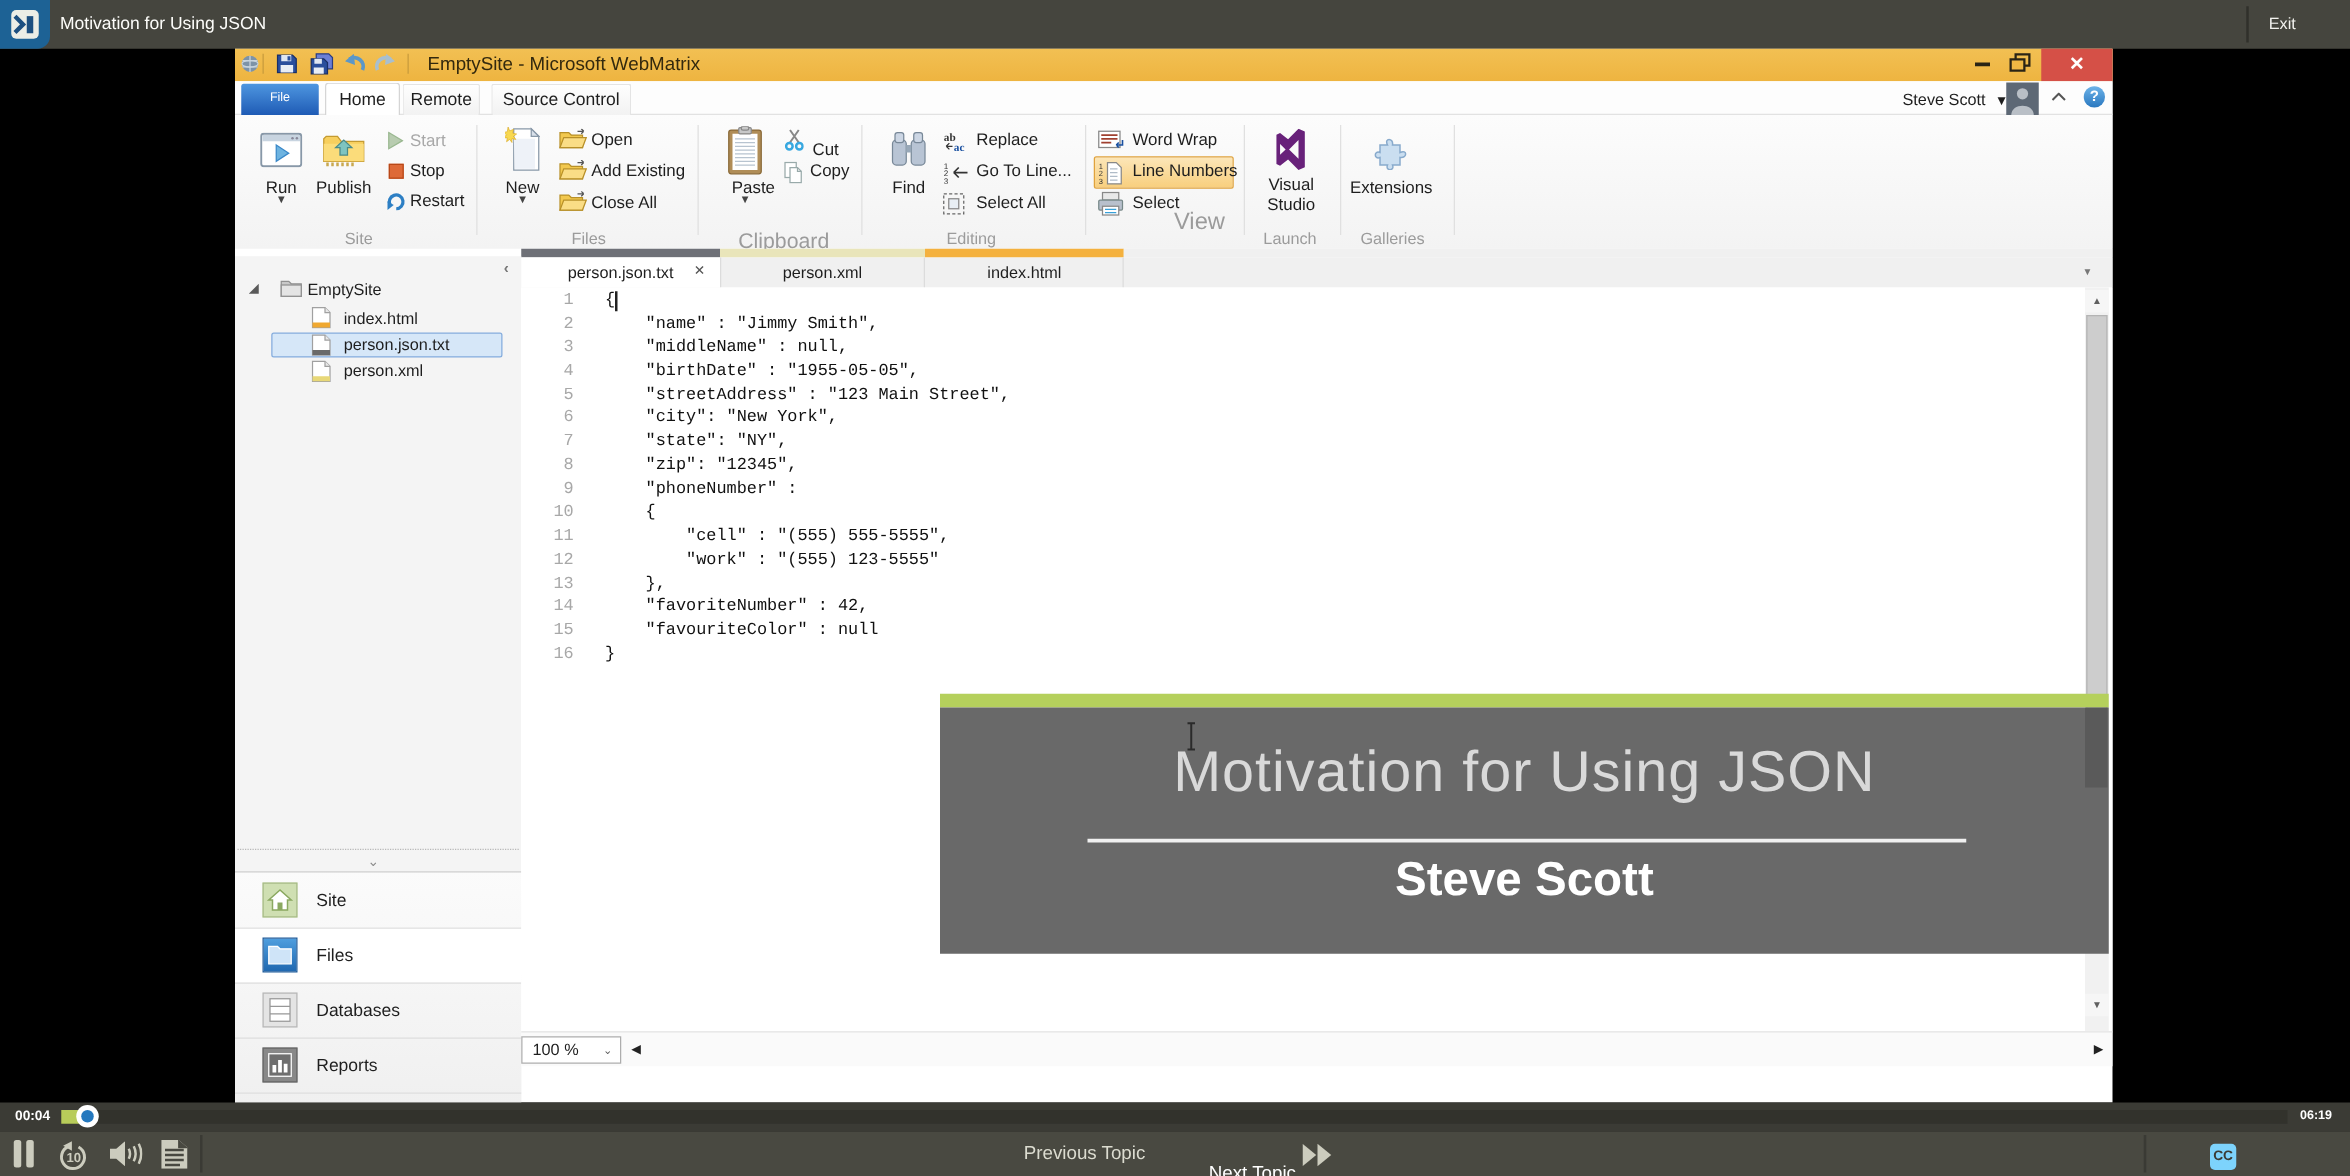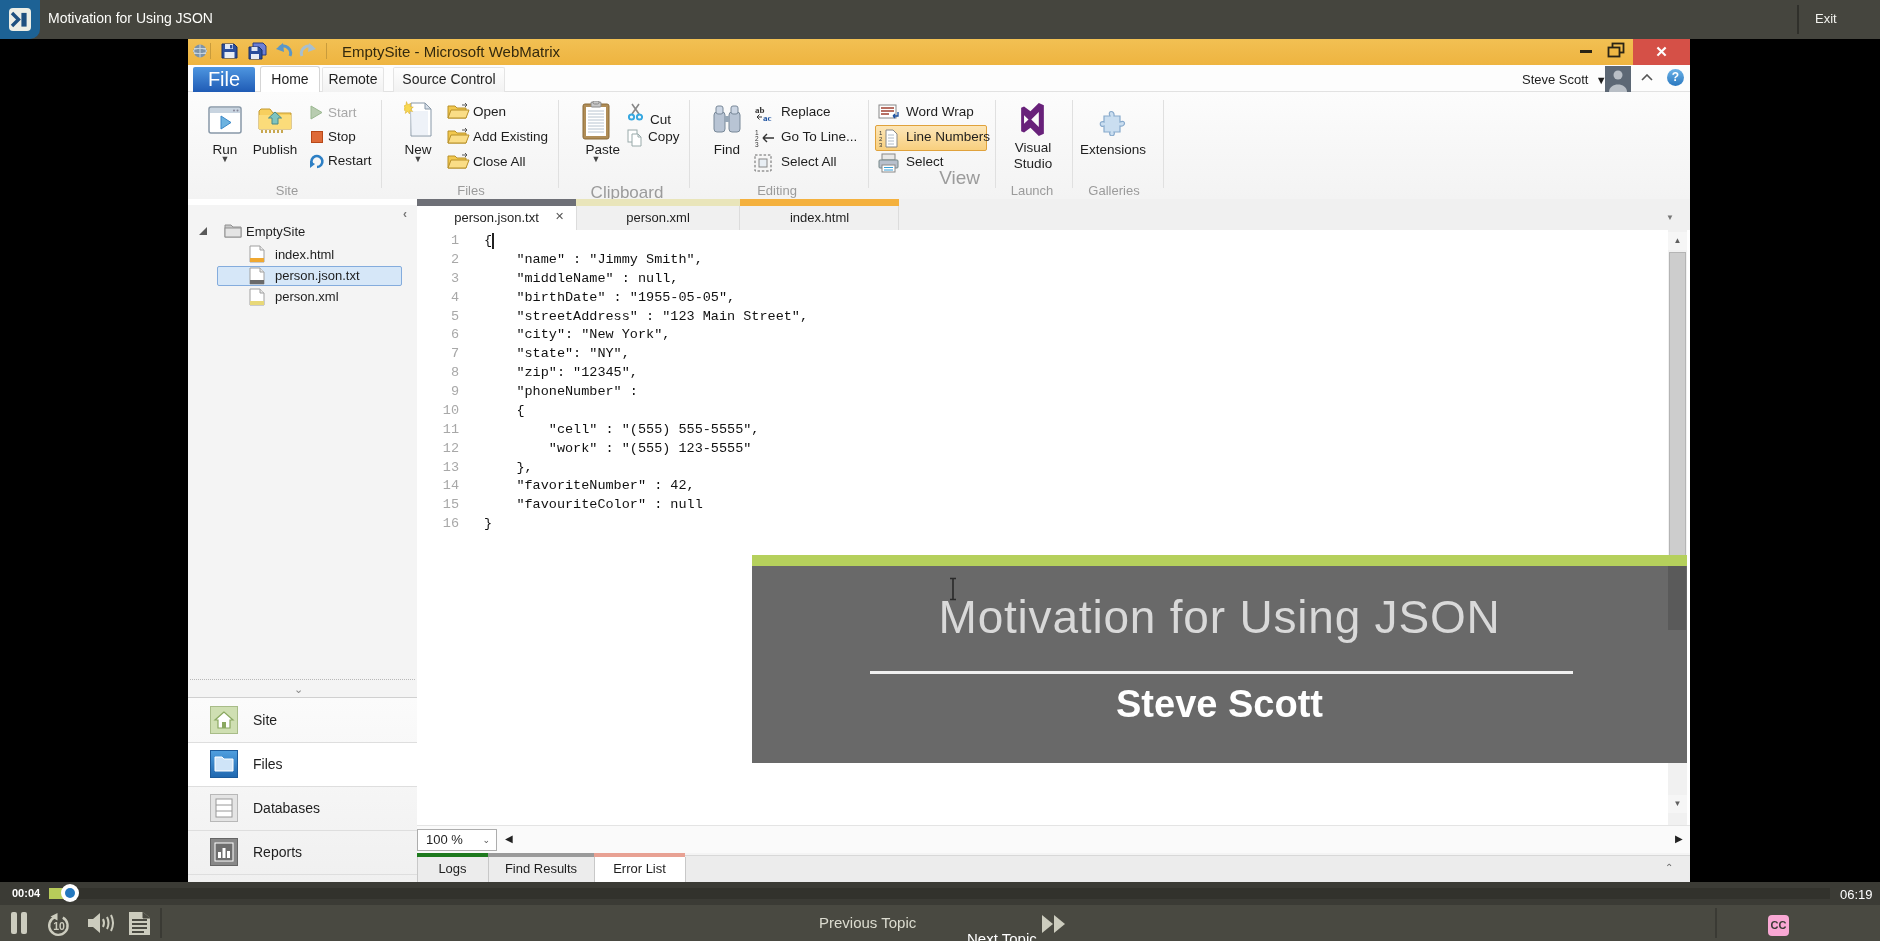--- a/index.html
+++ b/index.html
@@ -53,21 +53,21 @@
   <div class="a" style="left:154px;top:4px;font-size:15px;color:#33290e">EmptySite - Microsoft WebMatrix</div>
 
   <div class="a" style="left:1392px;top:11px;width:12px;height:3px;background:#2a2415"></div>
   <svg class="a" style="left:1419px;top:3px" width="19" height="17" viewBox="0 0 19 17">
       <rect x="5.5" y="1.5" width="11" height="9" fill="none" stroke="#2a2415" stroke-width="1.8"></rect>
       <rect x="1.5" y="5.5" width="11" height="9" fill="#efb844" stroke="#2a2415" stroke-width="1.8"></rect>
     </svg>
   <div class="a" style="left:1445px;top:0;width:57px;height:26px;background:#d55047;color:#fff;font-size:15px;font-weight:bold;text-align:center;line-height:25px">✕</div>
 
   <div class="a" style="left:0;top:26px;width:1502px;height:27px;background:#fdfdfd;border-bottom:1px solid #e2e2e2"></div>
-  <div class="a" style="left:5px;top:28px;width:62px;height:25px;background:linear-gradient(#4e96e0,#1f5bb5);border-radius:2px 2px 0 0;color:#fff;font-size:20px;text-align:center;line-height:24px">File</div>
+  <div class="a" style="left:5px;top:28px;width:62px;height:25px;background:linear-gradient(#4e96e0,#1f5bb5);border-radius:2px 2px 0 0;color:#fff;font-size:10px;text-align:center;line-height:24px">File</div>
   <div class="a" style="left:72px;top:27px;width:60px;height:26px;background:#fff;border:1px solid #d5d5d5;border-bottom:none;border-radius:3px 3px 0 0;color:#1e1e1e;font-size:14px;text-align:center;line-height:25px">Home</div>
   <div class="a" style="left:134px;top:28px;width:62px;height:25px;background:linear-gradient(#fefefe,#f2f2f2);border:1px solid #e4e4e4;border-bottom:none;border-radius:2px 2px 0 0;color:#1e1e1e;font-size:14px;text-align:center;line-height:23px">Remote</div>
   <div class="a" style="left:205px;top:28px;width:112px;height:25px;background:linear-gradient(#fefefe,#f2f2f2);border:1px solid #e4e4e4;border-bottom:none;border-radius:2px 2px 0 0;color:#1e1e1e;font-size:14px;text-align:center;line-height:23px">Source Control</div>
 
   <div class="a" style="left:1334px;top:33px;font-size:13px;color:#1e1e1e">Steve Scott&nbsp;&nbsp;<span style="font-size:11px">▼</span></div>
   <div class="a" style="left:1417px;top:27px;width:26px;height:26px;background:#5d6875">
     <svg width="26" height="26">
         <circle cx="13" cy="9" r="4.5" fill="#b9bfc6"></circle>
         <path d="M4 26 C4 16,22 16,22 26 Z" fill="#b9bfc6"></path>
       </svg>
@@ -352,56 +352,41 @@
     <div class="a" style="left:1252px;top:22px;width:17px;height:378px;background:#cdcdcd;border:1px solid #b4b4b4"></div>
     <div class="a" style="left:1251px;top:565px;width:19px;height:18px;background:#f6f6f6;color:#606060;font-size:8px;text-align:center;line-height:18px">▼</div>
   </div>
 
   <div class="a" id="zoomrow" style="left:229px;top:786px;width:1273px;height:28px;background:#fafafa;border-top:1px solid #e4e4e4">
     <div class="a" style="left:0;top:3px;width:80px;height:22px;background:#fff;border:1px solid #adadad;font-size:13px;color:#1e1e1e;line-height:20px;padding-left:8px">100 %<span style="position:absolute;right:6px;top:0;color:#555;font-size:9px">⌄</span></div>
     <div class="a" style="left:88px;top:7px;color:#222;font-size:10px">◀</div>
     <div class="a" style="left:1258px;top:7px;color:#222;font-size:10px">▶</div>
   </div>
 
-  <div class="a" id="btabs" style="left:229px;top:814px;width:1273px;height:29px;background:#ececec;font-size:13px;color:#1e1e1e">
-    <div class="a" style="left:0;top:0;width:71px;height:4px;background:#1e7a1e"></div>
-    <div class="a" style="left:71px;top:0;width:106px;height:4px;background:#9a9a9a"></div>
-    <div class="a" style="left:177px;top:0;width:91px;height:4px;background:#e8a193"></div>
-    <div class="a" style="left:268px;top:0;width:1005px;height:3px;background:#f4f4f4;border-bottom:1px solid #d8d8d8"></div>
-    <div class="a" style="left:177px;top:4px;width:91px;height:25px;background:#fff"></div>
-    <div class="a" style="left:0;top:4px;width:1px;height:25px;background:#c8c8c8"></div>
-    <div class="a" style="left:71px;top:4px;width:1px;height:25px;background:#c8c8c8"></div>
-    <div class="a" style="left:177px;top:4px;width:1px;height:25px;background:#c8c8c8"></div>
-    <div class="a" style="left:268px;top:4px;width:1px;height:25px;background:#c8c8c8"></div>
-    <div class="a" style="left:0;top:8px;width:71px;text-align:center">Logs</div>
-    <div class="a" style="left:71px;top:8px;width:106px;text-align:center">Find Results</div>
-    <div class="a" style="left:177px;top:8px;width:91px;text-align:center">Error List</div>
-    <div class="a" style="left:1248px;top:9px;color:#666;font-size:10px">⌃</div>
-  </div>
 
   <div class="a" style="left:564px;top:516px;width:935px;height:11px;background:#b5d05c"></div>
   <div class="a" style="left:564px;top:527px;width:935px;height:197px;background:#696969">
     <svg class="a" style="left:196px;top:11px" width="10" height="24">
         <path d="M2 1.5 H8 M5 1.5 V22.5 M2 22.5 H8" stroke="#2a2a2a" stroke-width="1.6" fill="none"></path>
       </svg>
     <div class="a" style="left:0;top:24px;width:935px;text-align:center;color:#d9d9d9;font-size:46px;font-weight:400;letter-spacing:.8px">Motivation for Using JSON</div>
     <div class="a" style="left:118px;top:105px;width:703px;height:2.5px;background:#f0f0f0"></div>
     <div class="a" style="left:0;top:117px;width:935px;text-align:center;color:#fff;font-size:38px;font-weight:bold">Steve Scott</div>
     <div class="a" style="left:916px;top:0;width:18px;height:64px;background:rgba(0,0,0,0.14)"></div>
   </div>
 </div>
 
 <div class="a" style="left:0;top:882px;width:1880px;height:23px;background:#3b3b35">
   <div class="a" style="left:12px;top:5px;color:#fff;font-size:11px;font-weight:bold">00:04</div>
   <div class="a" style="left:49px;top:6px;width:1781px;height:11px;background:#32322c"></div>
   <div class="a" style="left:49px;top:6px;width:27px;height:11px;background:#b8cc5a"></div>
   <div class="a" style="left:61px;top:2px;width:18px;height:18px;border-radius:50%;background:#fff">
     <div class="a" style="left:4px;top:4px;width:10px;height:10px;border-radius:50%;background:#2478be"></div>
   </div>
-  <div class="a" style="left:1840px;top:5px;color:#fff;font-size:13px;font-weight:normal">06:19</div>
+  <div class="a" style="left:1840px;top:5px;color:#fff;font-size:10px;font-weight:bold">06:19</div>
 </div>
 
 <div class="a" style="left:0;top:905px;width:1880px;height:36px;background:#494941">
   <div class="a" style="left:11px;top:7px;width:6px;height:22px;background:#ccccbe;border-radius:2px"></div>
   <div class="a" style="left:21px;top:7px;width:6px;height:22px;background:#ccccbe;border-radius:2px"></div>
   <svg class="a" style="left:46px;top:7px" width="26" height="26" viewBox="0 0 26 26">
     <path d="M16.8 5.6 A9.2 9.2 0 1 1 8.8 5.2" fill="none" stroke="#ccccbe" stroke-width="2.4"></path>
     <path d="M11.5 1 L4.5 4.6 L11.5 8.6 Z" fill="#ccccbe"></path>
     <text x="13" y="17.5" font-size="10.5" font-weight="bold" fill="#ccccbe" text-anchor="middle" font-family="Liberation Sans">10</text>
   </svg>
@@ -420,14 +405,14 @@
     <rect x="3" y="19" width="12" height="2" fill="#494941"></rect>
   </svg>
   <div class="a" style="left:160px;top:3px;width:2px;height:30px;background:#3a3a34"></div>
   <div class="a" style="left:819px;top:9px;color:#dcdcd0;font-size:15px">Previous Topic</div>
   <div class="a" style="left:967px;top:25px;color:#ffffff;font-size:15px">Next Topic</div>
   <svg class="a" style="left:1042px;top:10px" width="26" height="18" viewBox="0 0 26 18">
     <path d="M0 0 L11 9 L0 18 Z" fill="#ccccbe"></path>
     <path d="M12 0 L23 9 L12 18 Z" fill="#ccccbe"></path>
   </svg>
   <div class="a" style="left:1715px;top:3px;width:2px;height:30px;background:#3a3a34"></div>
-  <div class="a" style="left:1768px;top:10px;width:21px;height:21px;background:#f9a8d4;border-radius:4px;color:#3b3b35;font-size:11px;font-weight:bold;text-align:center;line-height:21px">CC</div>
+  <div class="a" style="left:1768px;top:10px;width:21px;height:21px;background:#7dd3fc;border-radius:4px;color:#3b3b35;font-size:11px;font-weight:bold;text-align:center;line-height:21px">CC</div>
 </div>
 
 </body></html>

